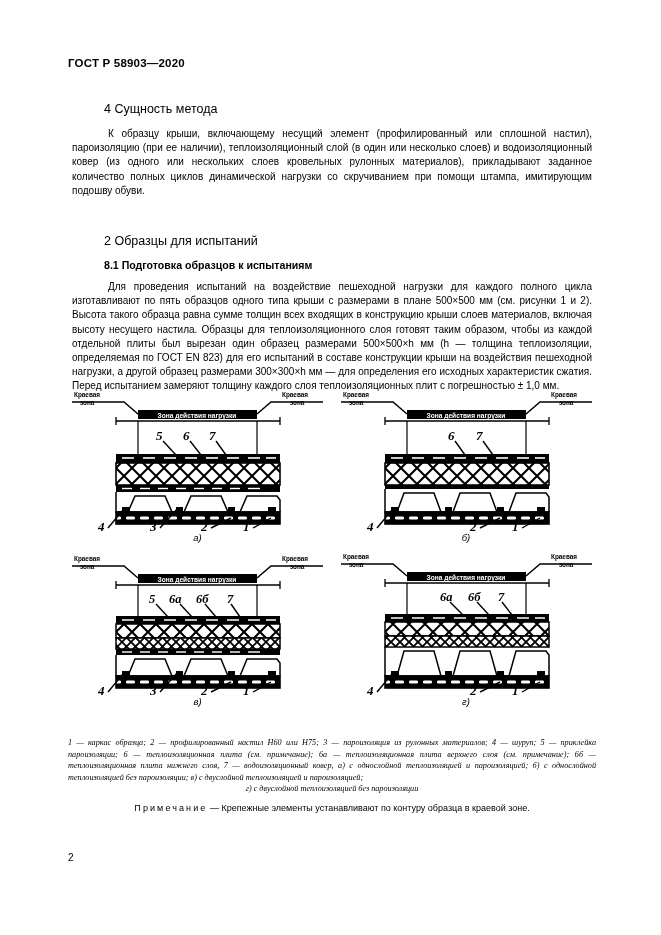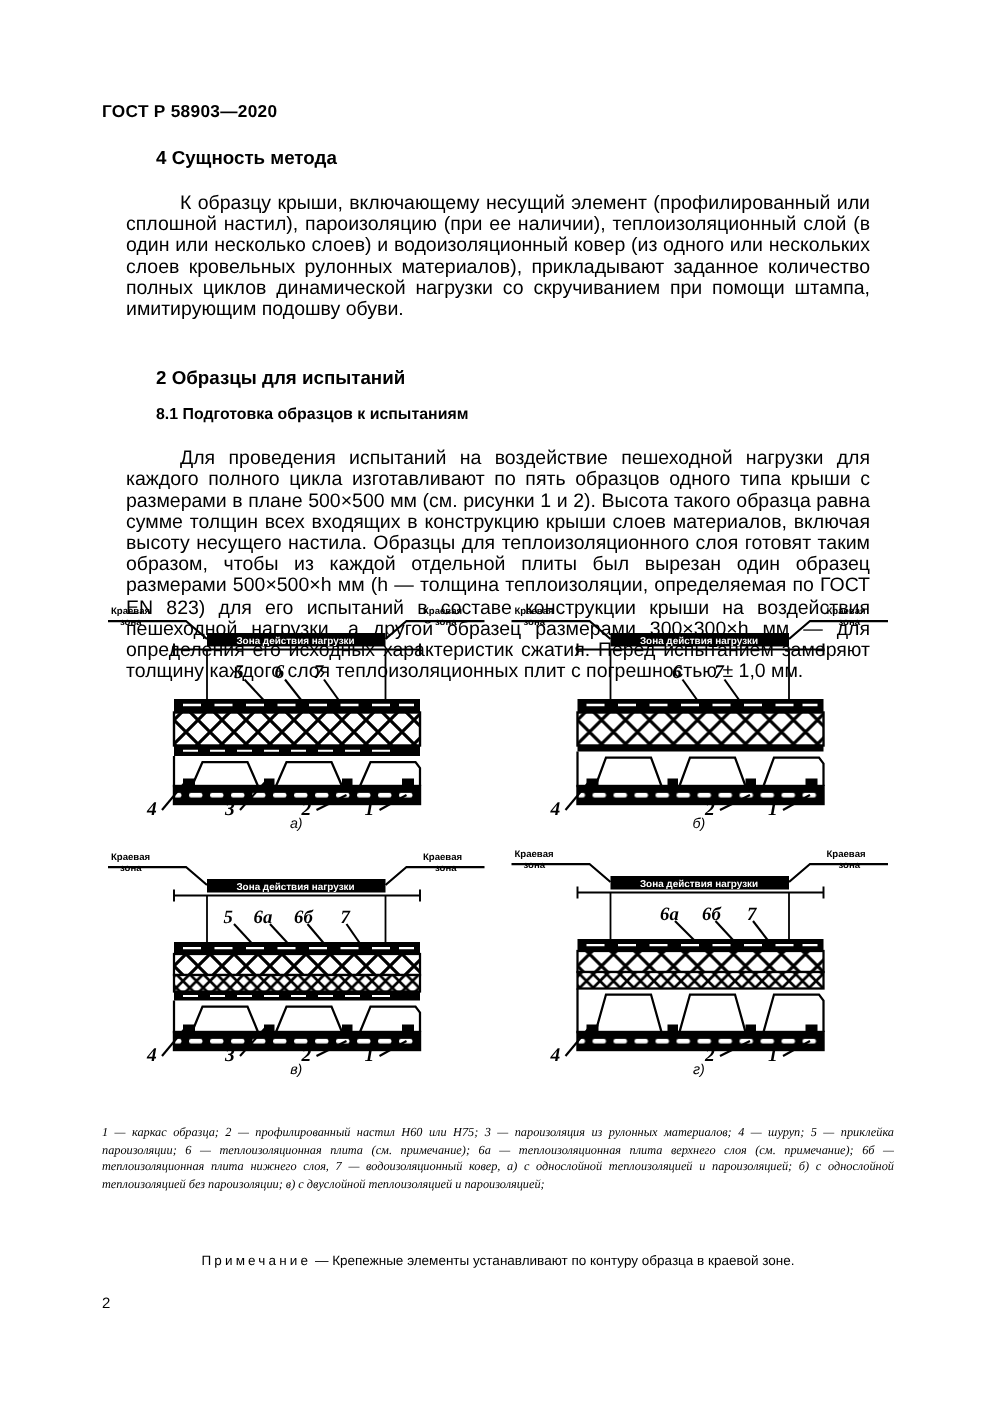--- a/index.html
+++ b/index.html
@@ -8,52 +8,52 @@
   }
   body {
     width: 661px; height: 935px;
     position: relative;
     font-family: "Liberation Sans", sans-serif;
     color: #000;
     -webkit-font-smoothing: antialiased;
   }
   .page {
     position: absolute;
-    left: 0; top: 12px;
+    left: 0; top: 0;
     width: 661px; height: 879px;
     overflow: hidden;
   }
   .std-header {
     position: absolute;
     left: 68px; top: 57px;
     font-size: 11.5px;
     font-weight: bold;
     letter-spacing: 0.2px;
   }
   .content {
     position: absolute;
     left: 68px; top: 86px;
     width: 528px;
   }
   h2.sec {
     font-size: 12.5px;
-    font-weight: bold;
-    margin: 0 0 11px 0;
+    font-weight: normal;
+    margin: 16px 0 11px 0;
     padding-left: 36px;
   }
   h3.subsec {
     font-size: 10.6px;
     font-weight: bold;
     margin: 0 0 9px 0;
     padding-left: 36px;
   }
   p.body {
-    font-size: 13px;
+    font-size: 10px;
     line-height: 14.2px;
-    margin: 16px;
+    margin: 4px;
     text-align: justify;
     text-justify: inter-word;
     hyphens: none;
   }
   p.body.ind { text-indent: 36px; }
   .gap-a { height: 16px; }
 
   
   .figure {
     position: absolute;
@@ -94,21 +94,20 @@
   .legend .lastline {
     text-align: center;
     display: block;
   }
   .note {
     position: absolute;
     left: 68px; top: 803px;
     width: 528px;
     font-size: 9px;
     text-align: center;
-    margin-top: 20px;
   }
   .note .sp { letter-spacing: 2.1px; }
   .caption {
     position: absolute;
     left: 68px; top: 836px;
     width: 528px;
     font-size: 9.4px;
     text-align: center;
   }
   .pagenum {
@@ -502,20 +501,21 @@
           <text x="175" y="143" font-family="Liberation Serif, serif" font-size="13" font-weight="bold" font-style="italic">1</text>
         </svg>
         <div class="panel-label">г)</div>
       </div>
 
     </div>
   </div>
 
   <div class="legend">
     <span>1 — каркас образца; 2 — профилированный настил Н60 или Н75; 3 — пароизоляция из рулонных материалов; 4 — шуруп; 5 — приклейка пароизоляции; 6 — теплоизоляционная плита (см. примечание); 6а — теплоизоляционная плита верхнего слоя (см. примечание); 6б — теплоизоляционная плита нижнего слоя, 7 — водоизоляционный ковер, а) с однослойной теплоизоляцией и пароизоляцией; б) с однослойной теплоизоляцией без пароизоляции; в) с двуслойной теплоизоляцией и пароизоляцией;</span>
+    <span class="lastline">г) с двуслойной теплоизоляцией без пароизоляции</span>
   </div>
 
   <div class="note">
     <span class="sp">Примечание</span>
     <span>— Крепежные элементы устанавливают по контуру образца в краевой зоне.</span>
   </div>
 
 
   <div class="pagenum">2</div>
 

